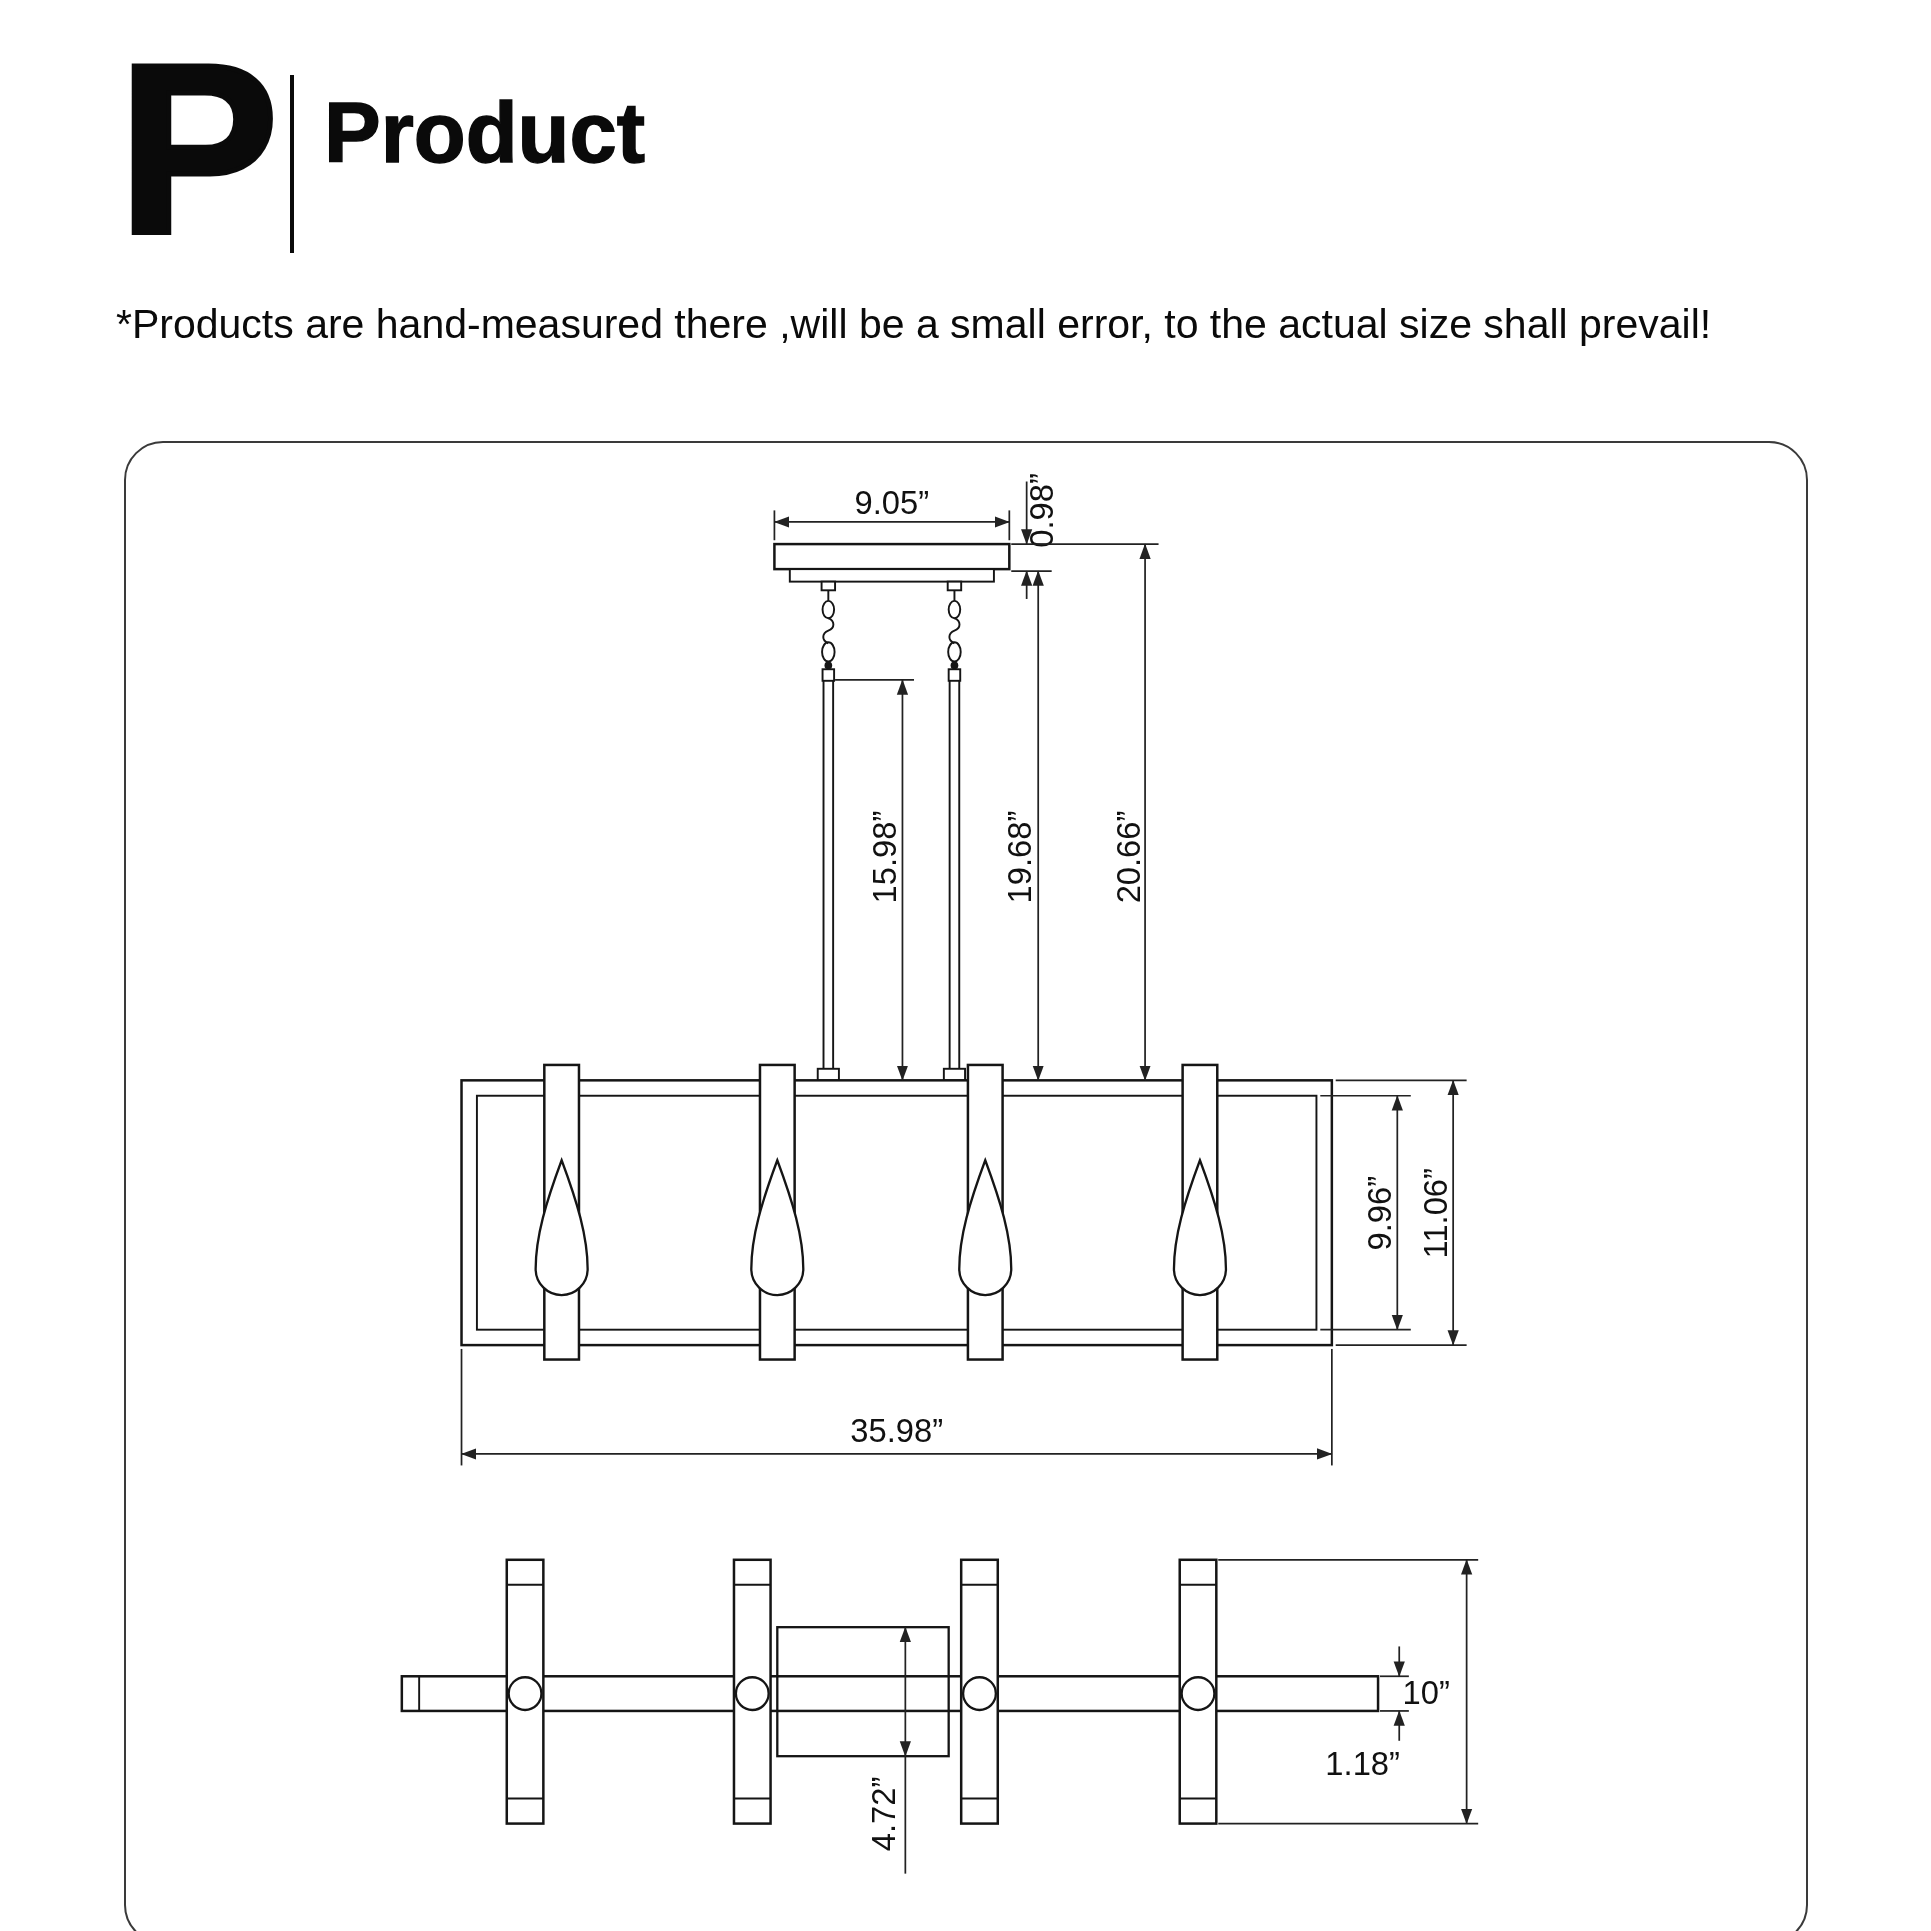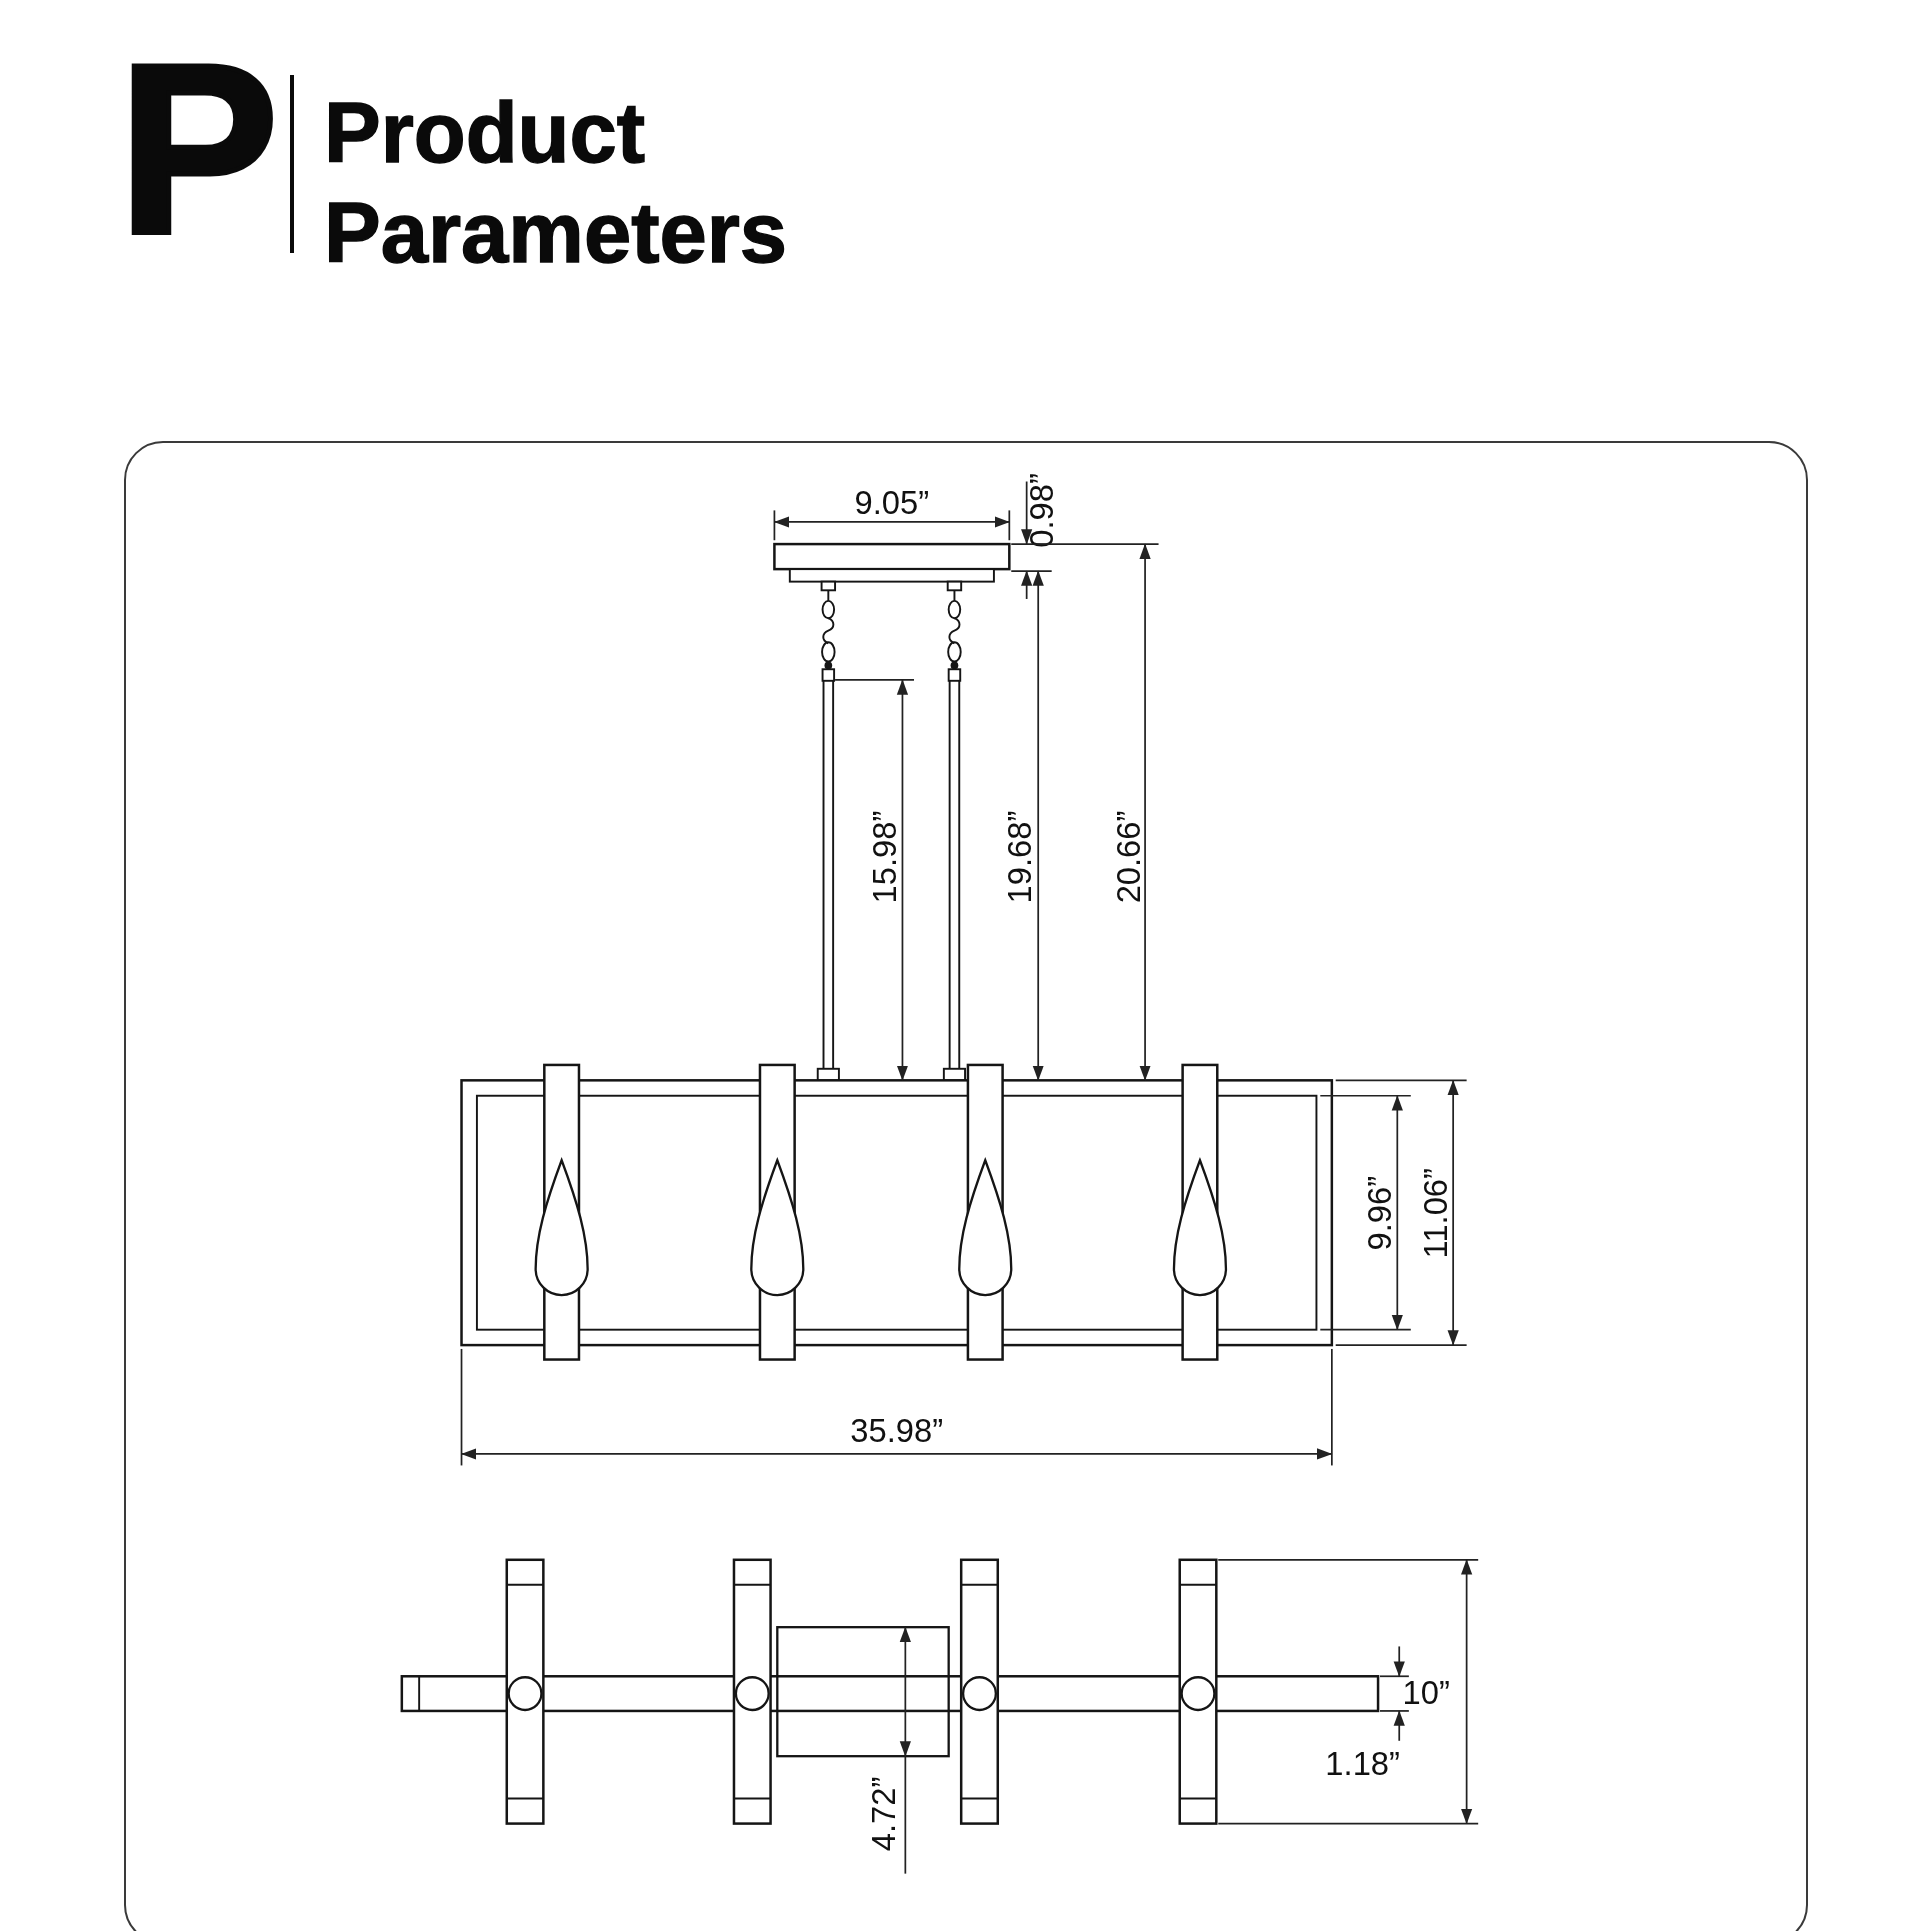--- a/index.html
+++ b/index.html
@@ -25,22 +25,22 @@
 </style>
 </head>
 <body>
 
 <div class="page">
 
   <div class="monogram">P</div>
   <div class="divider"></div>
   <div class="title">
     <div>Product</div>
-    <div>Parameters</div>
   </div>
+  <div class="disclaimer">*Products are hand-measured there ,will be a small error, to the actual size shall prevail!</div>
 
   <div class="board">
     <svg viewBox="0 0 1744 1557">
       <defs>
         <marker id="arr" viewBox="0 0 10 10" refX="9.5" refY="5" markerWidth="9" markerHeight="9" orient="auto-start-reverse" markerUnits="strokeWidth">
           <path d="M0,1.4 L9.8,5 L0,8.6 Z" fill="#222"></path>
         </marker>
       </defs>
 
       <g>

